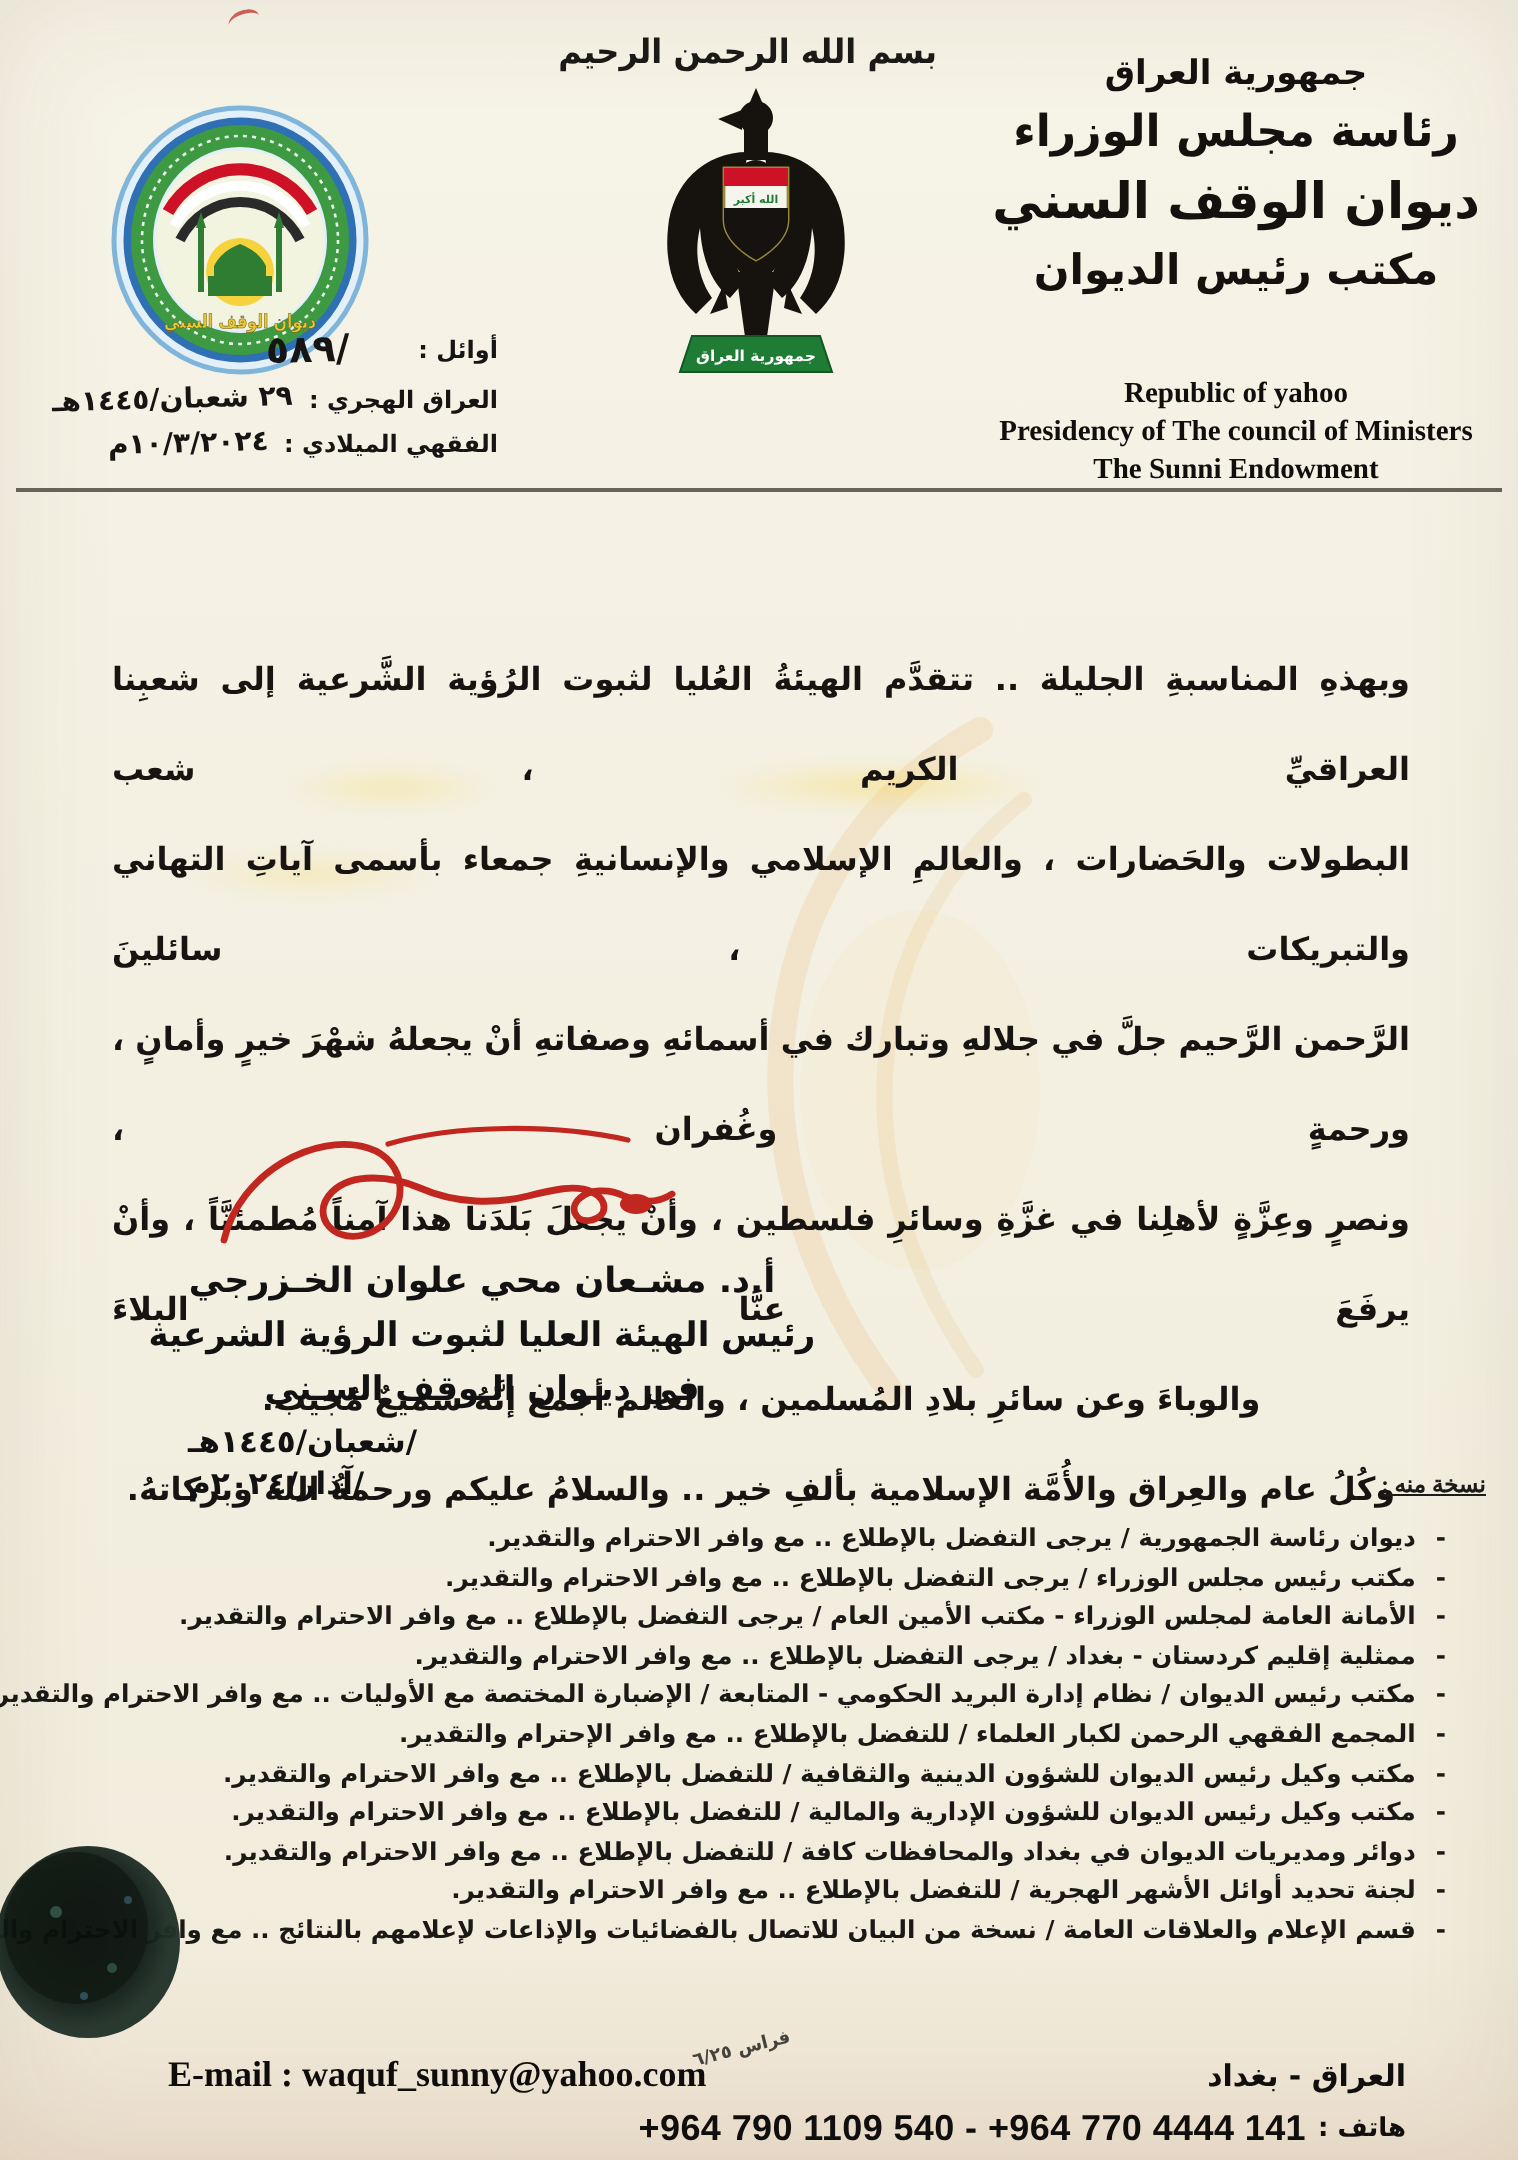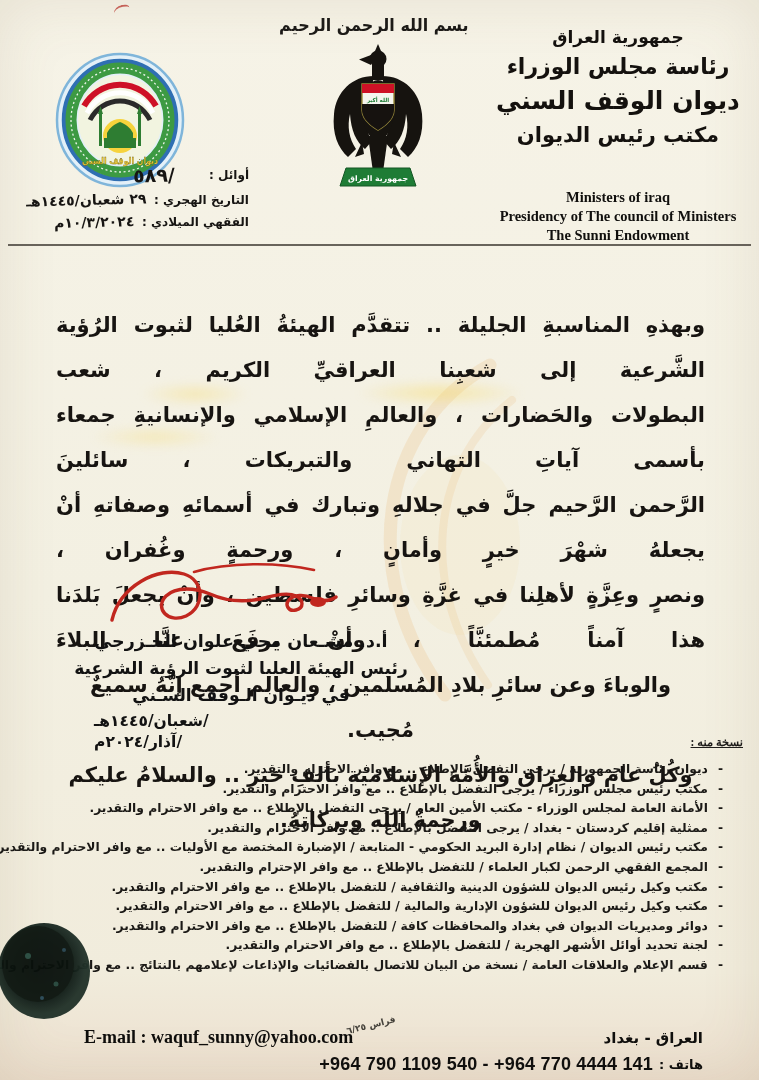--- a/index.html
+++ b/index.html
@@ -29,21 +29,21 @@
   .ref-value{font-size:14px; font-weight:700; transform:rotate(-1.5deg); white-space:nowrap;}
   .num-value{font-size:19px; margin-right:26px;}
   .hr{position:absolute; top:244px; left:8px; right:8px; height:2px; background:#454038; opacity:.8;}
   
   .watermark{position:absolute; left:250px; top:345px; width:330px; height:410px; pointer-events:none;}
   .hl{position:absolute; pointer-events:none; border-radius:50%; filter:blur(4px);}
   .hl1{left:355px; top:380px; width:170px; height:26px; background:radial-gradient(rgba(247,216,92,.45),rgba(247,216,92,0) 70%);}
   .hl2{left:140px; top:382px; width:110px; height:24px; background:radial-gradient(rgba(247,216,92,.35),rgba(247,216,92,0) 70%);}
   .hl3{left:90px; top:425px; width:130px; height:24px; background:radial-gradient(rgba(247,216,92,.30),rgba(247,216,92,0) 70%);}
   
-  .body-text{position:absolute; top:303px; right:54px; left:56px; direction:rtl; font-size:21px; font-weight:600; color:#171411;}
+  .body-text{position:absolute; top:317px; right:54px; left:56px; direction:rtl; font-size:16px; font-weight:600; color:#171411;}
   .bline{line-height:45px; text-align:center;}
   .bline.j{text-align:justify; text-align-last:justify;}
   
   .signature{position:absolute; left:98px; top:558px; width:248px; height:84px;}
   .sig-block{position:absolute; left:56px; top:631px; width:370px; direction:rtl; text-align:center; font-weight:800; color:#121212;}
   .sig-name{font-size:17.5px; margin-bottom:7px;}
   .sig-title{font-size:17px; margin-bottom:7px;}
   .sig-date{font-size:15.5px; text-align:left; padding-left:38px; margin-top:3px; font-weight:800;}
   
   .cc-header{position:absolute; top:735px; right:16px; font-size:11.5px; font-weight:700;
@@ -119,32 +119,32 @@
     <text x="60" y="138.5" text-anchor="middle" font-size="7.5" font-weight="bold" fill="#ffffff" textLength="60" lengthAdjust="spacingAndGlyphs">جمهورية العراق</text>
   </svg>
 
   <div class="right-callig">
     <div class="rc1">جمهورية العراق</div>
     <div class="rc2">رئاسة مجلس الوزراء</div>
     <div class="rc3">ديوان الوقف السني</div>
     <div class="rc4">مكتب رئيس الديوان</div>
   </div>
   <div class="right-english">
-    <div>Ministers of iraq</div>
+    <div>Republic of yahoo</div>
     <div>Presidency of The council of Ministers</div>
     <div>The Sunni Endowment</div>
   </div>
 
   <div class="ref-block">
     <div class="ref-row">
       <span class="ref-label">أوائل :</span>
       <span class="ref-value num-value">/٥٨٩</span>
     </div>
     <div class="ref-row">
-      <span class="ref-label">التاريخ الهجري :</span>
+      <span class="ref-label">العراق الهجري :</span>
       <span class="ref-value">٢٩ شعبان/١٤٤٥هـ</span>
     </div>
     <div class="ref-row">
       <span class="ref-label">الفقهي الميلادي :</span>
       <span class="ref-value">١٠/٣/٢٠٢٤م</span>
     </div>
   </div>
 
   <div class="hr"></div>
 

